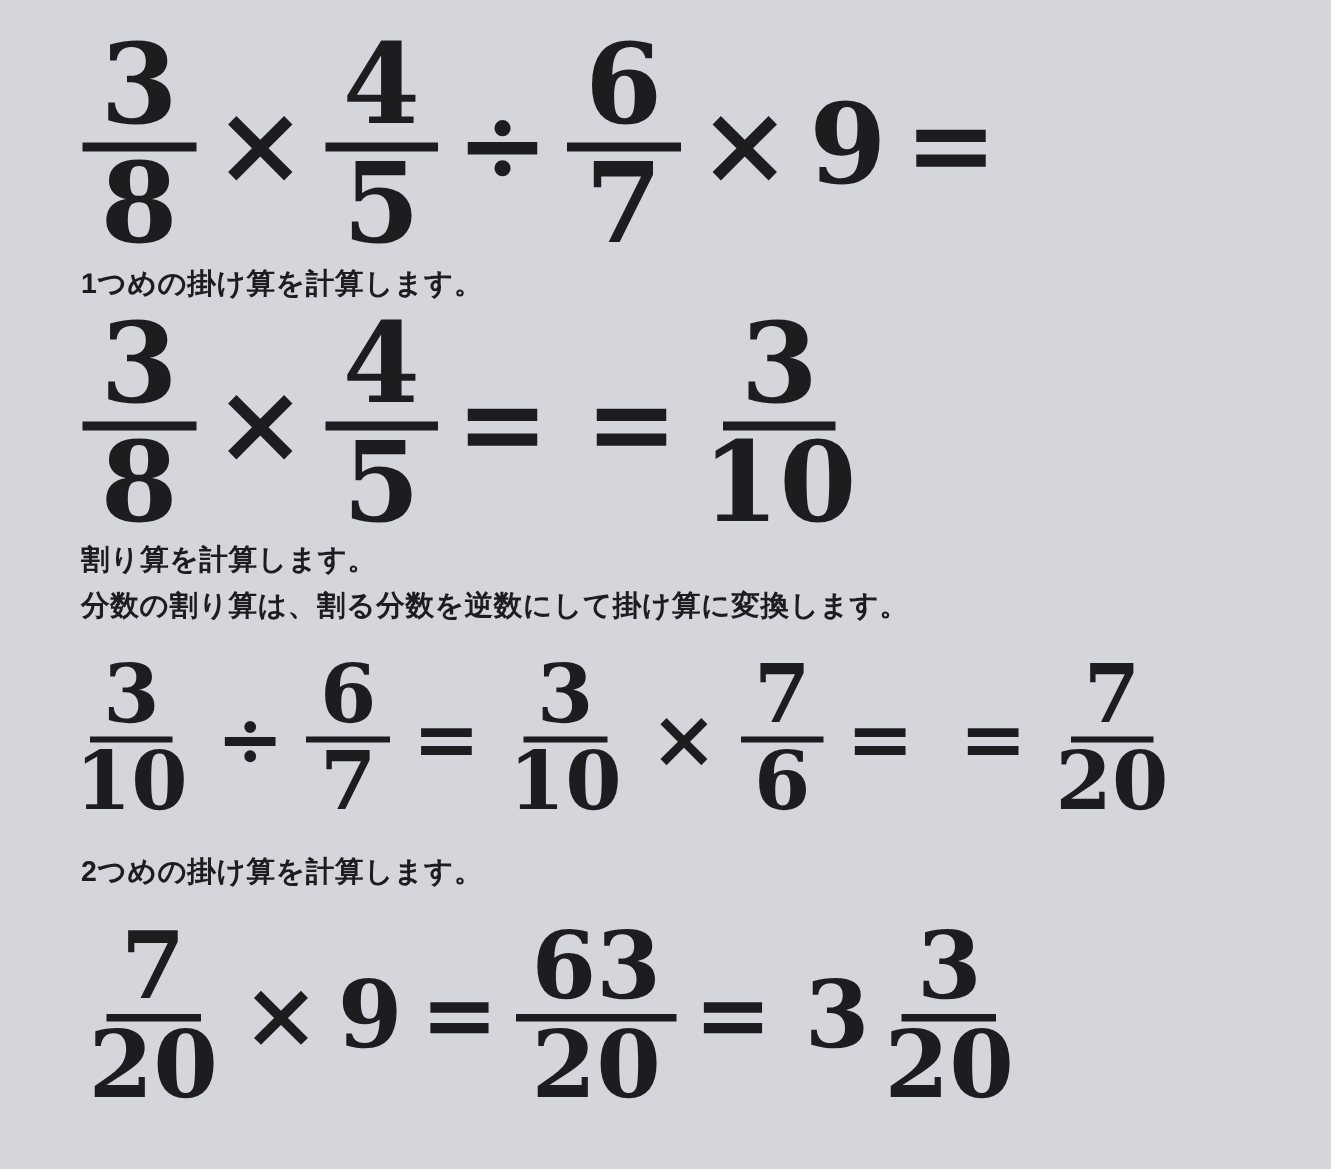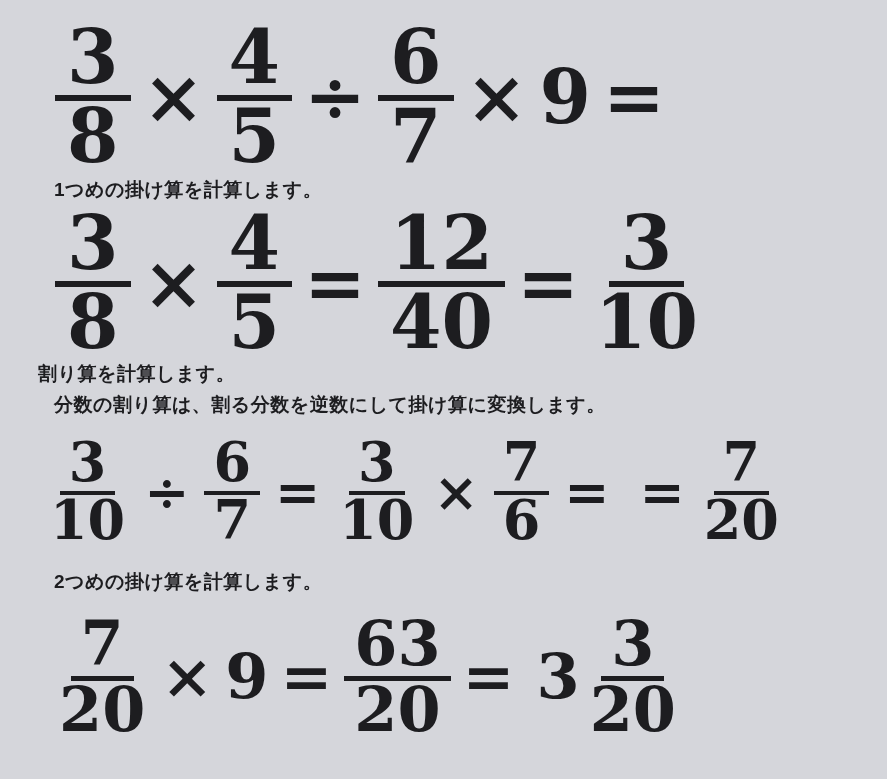--- a/index.html
+++ b/index.html
@@ -98,32 +98,28 @@
   <span class="frac">
     <span class="num">3</span>
     <span class="den">8</span>
   </span>
   <span class="op">×</span>
   <span class="frac">
     <span class="num">4</span>
     <span class="den">5</span>
   </span>
   <span class="op">=</span>
-  <span class="frac">
-    <span class="num">12</span>
-    <span class="den">40</span>
-  </span>
   <span class="op">=</span>
   <span class="frac">
     <span class="num">3</span>
     <span class="den">10</span>
   </span>
 </div>
 
-<div class="step-label" style="left:38px; top:358px;">割り算を計算します。</div>
+<div class="step-label" style="left:54px; top:358px;">割り算を計算します。</div>
 <div class="step-label" style="left:54px; top:389px;">分数の割り算は、割る分数を逆数にして掛け算に変換します。</div>
 
 <div class="eq eq-md" style="left:46px; top:440px;">
   <span class="frac">
     <span class="num">3</span>
     <span class="den">10</span>
   </span>
   <span class="op">÷</span>
   <span class="frac">
     <span class="num">6</span>

